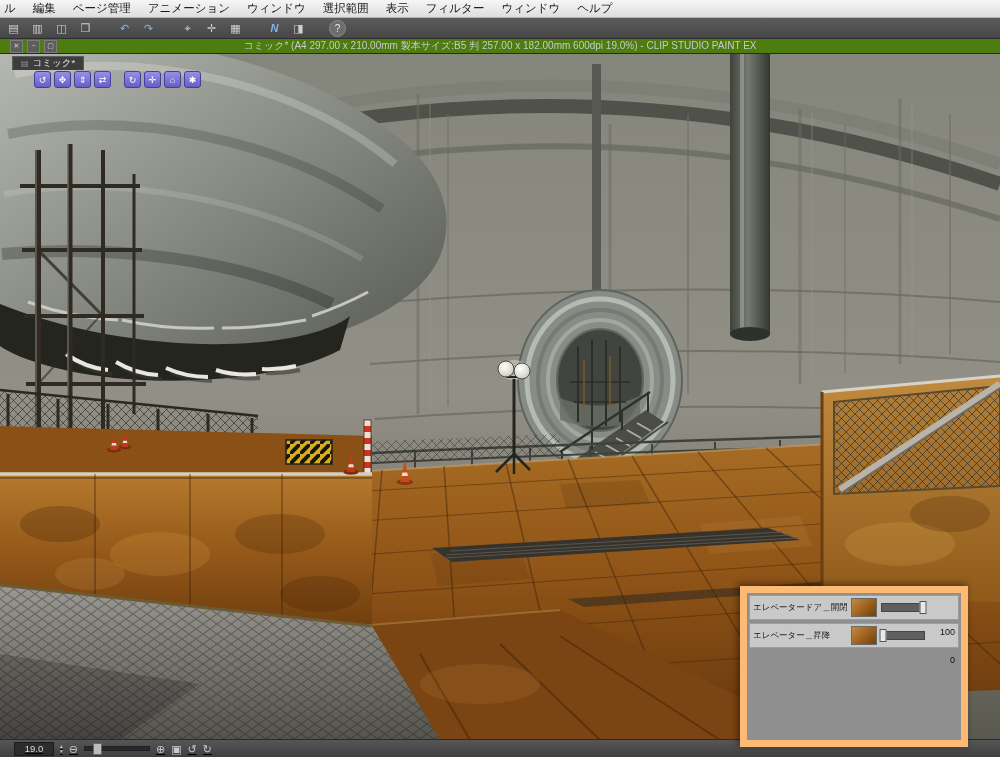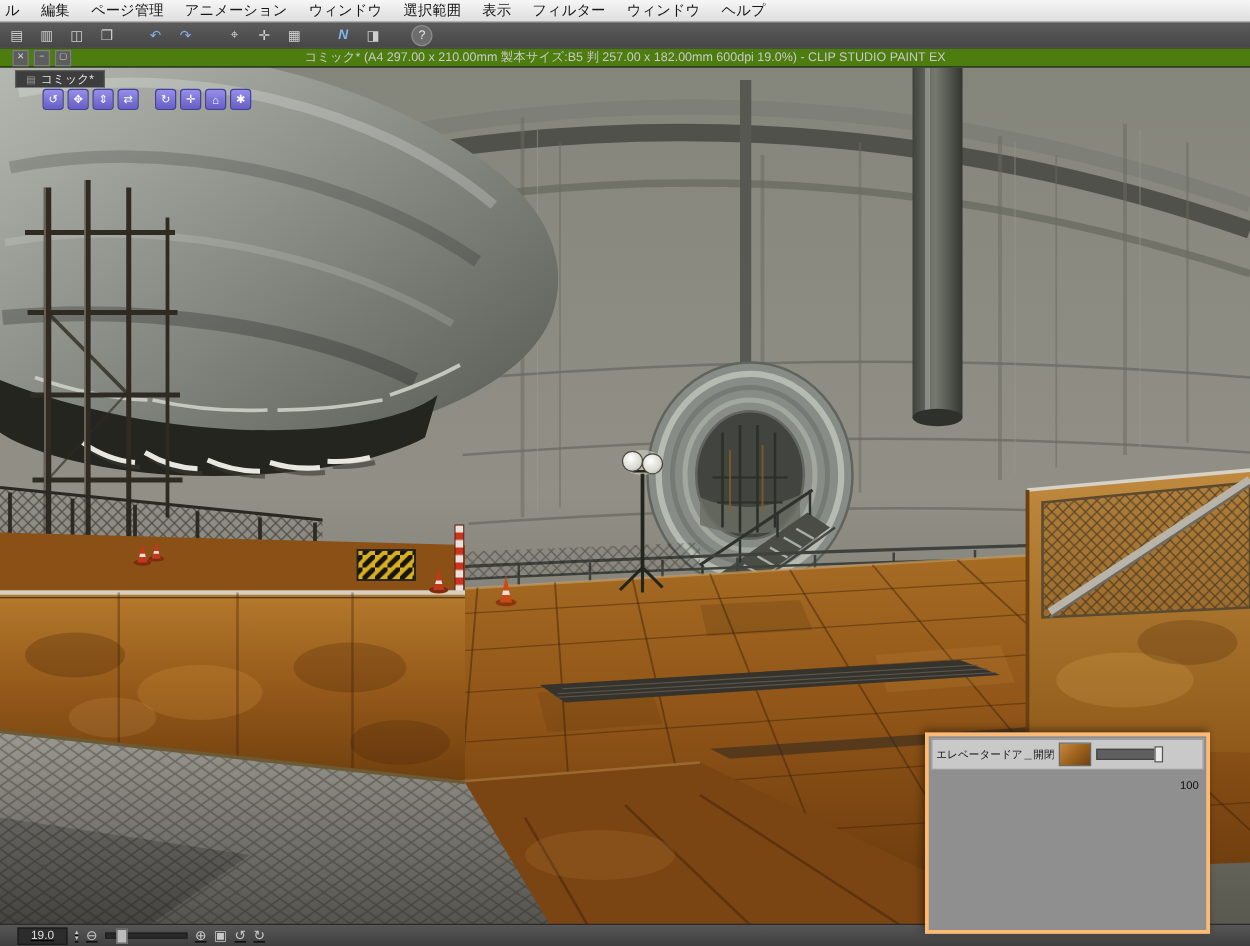--- a/index.html
+++ b/index.html
@@ -40,21 +40,21 @@
               gap:4px;z-index:8;}
   .tab-doc-glyph{color:#9a9a9a;font-size:8px;}
 
   .camera-toolbar{position:absolute;top:17px;left:34px;display:flex;gap:3px;z-index:8;}
   .cam-icon{width:15px;height:15px;background:linear-gradient(#968fe8,#665ec6);border:1px solid #453f9c;
             border-radius:3px;color:#fff;font-size:9px;display:flex;align-items:center;justify-content:center;}
   .cam-gap{width:7px;}
 
   
   .object-panel{position:absolute;left:740px;top:532px;width:228px;height:161px;background:#8f8f8f;
-                border:3px solid #fdba74;box-shadow:-2px -2px 7px rgba(0,0,0,.45);z-index:10;padding:2px;box-sizing:border-box;}
+                border:7px solid #fdba74;box-shadow:-2px -2px 7px rgba(0,0,0,.45);z-index:10;padding:2px;box-sizing:border-box;}
   .obj-row{height:25px;background:#c9c9c9;border:1px solid #9c9c9c;margin-bottom:3px;display:flex;
            align-items:center;padding:0 3px;gap:4px;box-sizing:border-box;}
   .obj-label{width:94px;font-size:8.5px;color:#141414;white-space:nowrap;overflow:hidden;}
   .obj-thumb{width:24px;height:17px;background:linear-gradient(135deg,#c58a3e,#9a601c 55%,#6f4110);border:1px solid #6a6a6a;flex:none;}
   .obj-slider{flex:1;height:7px;background:#5f5f5f;border:1px solid #454545;position:relative;}
   .obj-fill{height:100%;background:#5b9bd5;width:0;}
   .obj-handle{position:absolute;top:-3px;width:7px;height:13px;background:#e9e9e9;border:1px solid #555;
               transform:translateX(-50%);box-sizing:border-box;}
   .obj-value{width:26px;text-align:right;font-size:9px;color:#101010;margin-top:48px;}
 
@@ -471,20 +471,29 @@
   <div class="object-panel">
     <div class="obj-row">
       <span class="obj-label">エレベータードア＿開閉</span>
       <span class="obj-thumb"></span>
       <span class="obj-slider">
         <span class="obj-fill" style="width: 100%;"></span>
         <span class="obj-handle" style="left: 97%;"></span>
       </span>
       <span class="obj-value">100</span>
     </div>
+    <div class="obj-row">
+      <span class="obj-label">エレベーター＿昇降</span>
+      <span class="obj-thumb"></span>
+      <span class="obj-slider">
+        <span class="obj-fill" style="width: 0%;"></span>
+        <span class="obj-handle" style="left: 3%;"></span>
+      </span>
+      <span class="obj-value">0</span>
+    </div>
   </div>
 
   <div class="status-bar">
     <span class="zoom-box">19.0</span>
     <span class="stepper">
       <span>▴</span>
       <span>▾</span>
     </span>
     <span class="sb-icon">⊖</span>
     <span class="sb-slider">

